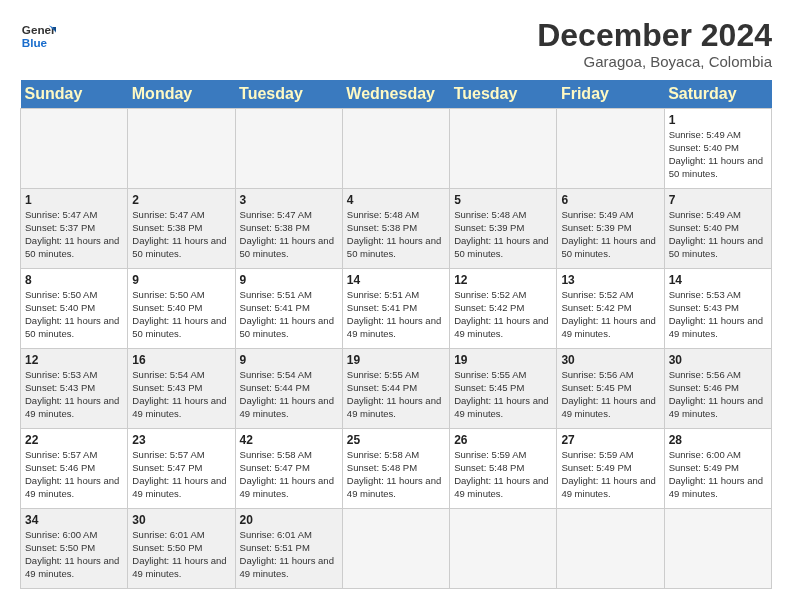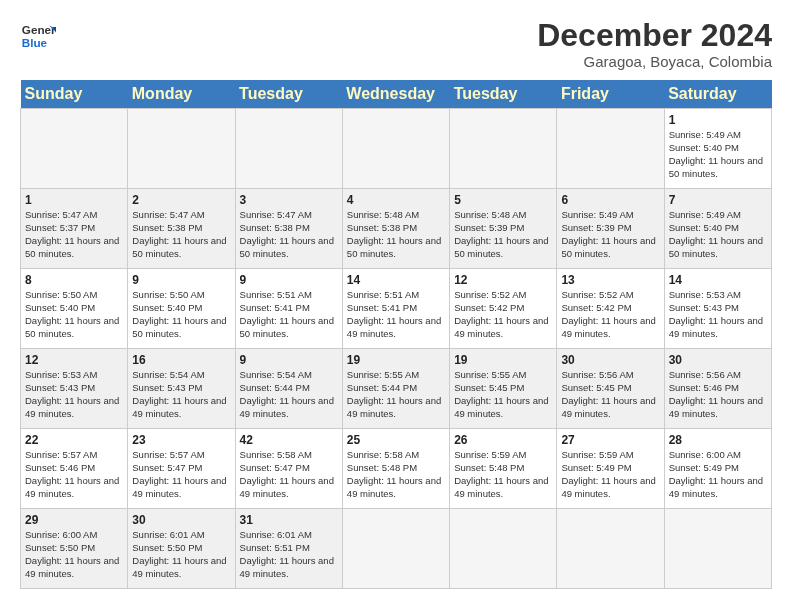--- a/index.html
+++ b/index.html
@@ -153,23 +153,23 @@
         <tr>
           <td><span class="day-num">22</span><span>Sunrise: 5:57 AM</span><br><span>Sunset: 5:46 PM</span><br><span>Daylight: 11 hours and 49 minutes.</span></td>
           <td><span class="day-num">23</span><span>Sunrise: 5:57 AM</span><br><span>Sunset: 5:47 PM</span><br><span>Daylight: 11 hours and 49 minutes.</span></td>
           <td><span class="day-num">42</span><span>Sunrise: 5:58 AM</span><br><span>Sunset: 5:47 PM</span><br><span>Daylight: 11 hours and 49 minutes.</span></td>
           <td><span class="day-num">25</span><span>Sunrise: 5:58 AM</span><br><span>Sunset: 5:48 PM</span><br><span>Daylight: 11 hours and 49 minutes.</span></td>
           <td><span class="day-num">26</span><span>Sunrise: 5:59 AM</span><br><span>Sunset: 5:48 PM</span><br><span>Daylight: 11 hours and 49 minutes.</span></td>
           <td><span class="day-num">27</span><span>Sunrise: 5:59 AM</span><br><span>Sunset: 5:49 PM</span><br><span>Daylight: 11 hours and 49 minutes.</span></td>
           <td><span class="day-num">28</span><span>Sunrise: 6:00 AM</span><br><span>Sunset: 5:49 PM</span><br><span>Daylight: 11 hours and 49 minutes.</span></td>
         </tr>
         <tr>
-          <td><span class="day-num">29</span><span>Sunrise: 6:00 AM</span><br><span>Sunset: 5:50 PM</span><br><span>Daylight: 11 hours and 49 minutes.</span></td>
+          <td><span class="day-num">34</span><span>Sunrise: 6:00 AM</span><br><span>Sunset: 5:50 PM</span><br><span>Daylight: 11 hours and 49 minutes.</span></td>
           <td><span class="day-num">30</span><span>Sunrise: 6:01 AM</span><br><span>Sunset: 5:50 PM</span><br><span>Daylight: 11 hours and 49 minutes.</span></td>
-          <td><span class="day-num">31</span><span>Sunrise: 6:01 AM</span><br><span>Sunset: 5:51 PM</span><br><span>Daylight: 11 hours and 49 minutes.</span></td>
+          <td><span class="day-num">20</span><span>Sunrise: 6:01 AM</span><br><span>Sunset: 5:51 PM</span><br><span>Daylight: 11 hours and 49 minutes.</span></td>
           <td class="empty"></td>
           <td class="empty"></td>
           <td class="empty"></td>
           <td class="empty"></td>
         </tr>
       </tbody>
   </table>
 </div>
 
 </body></html>

